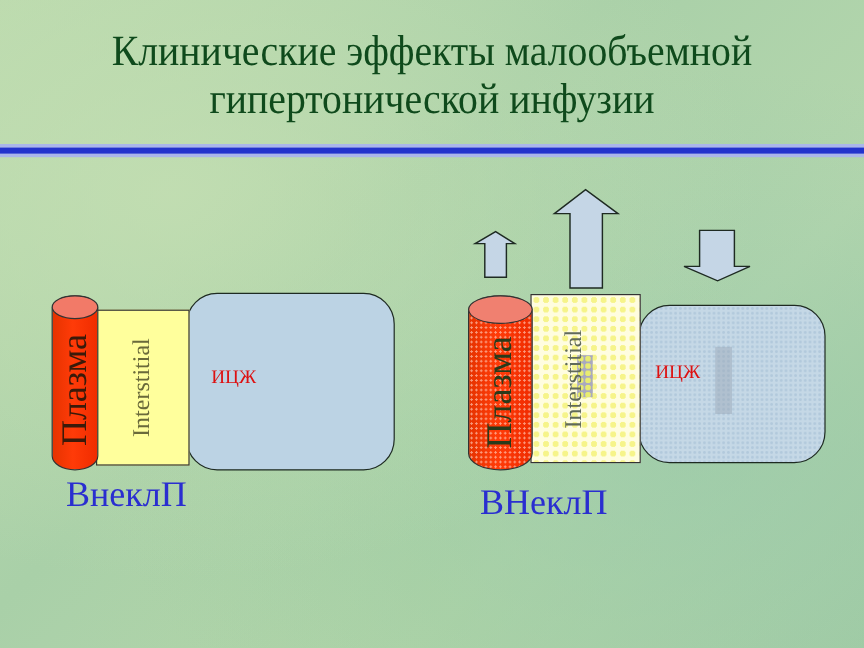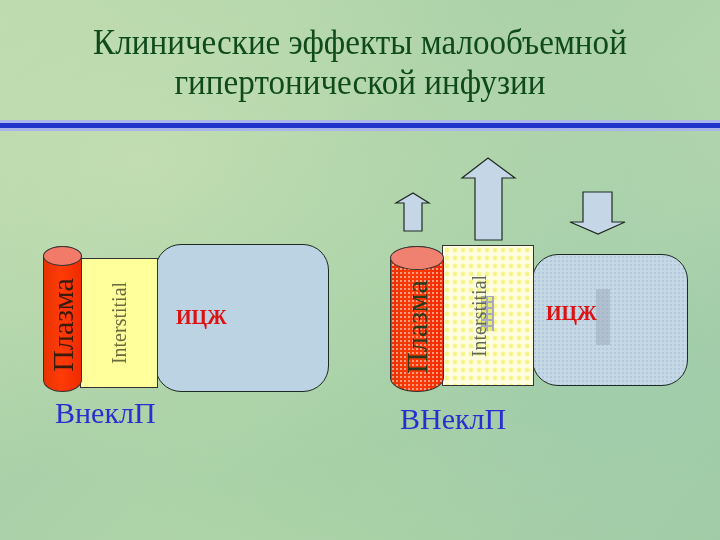--- a/index.html
+++ b/index.html
@@ -47,21 +47,21 @@
     .inter-label {
       position: absolute; left: 50%; top: 50%;
       transform: translate(-50%, -50%) rotate(-90deg);
       white-space: nowrap; color: #6a6a3a; font-size: 20px;
     }
     .icf {
       position: absolute; border: 1.5px solid #1e2a22; border-radius: 26px;
       background: #bcd3e4;
     }
     .icf-label {
-      position: absolute; color: #dd1111; font-weight: bold; font-size: 20px;
+      position: absolute; color: #dd1111; font-weight: normal; font-size: 16px;
     }
     .ecs-label {
       position: absolute; color: #2a2ed0; font-size: 30px;
     }
     .dots-yellow {
       background-color: #fffde0;
       background-image: radial-gradient(circle, #f6f48a 2.4px, transparent 2.6px);
       background-size: 8px 8px;
     }
     .dots-blue {

